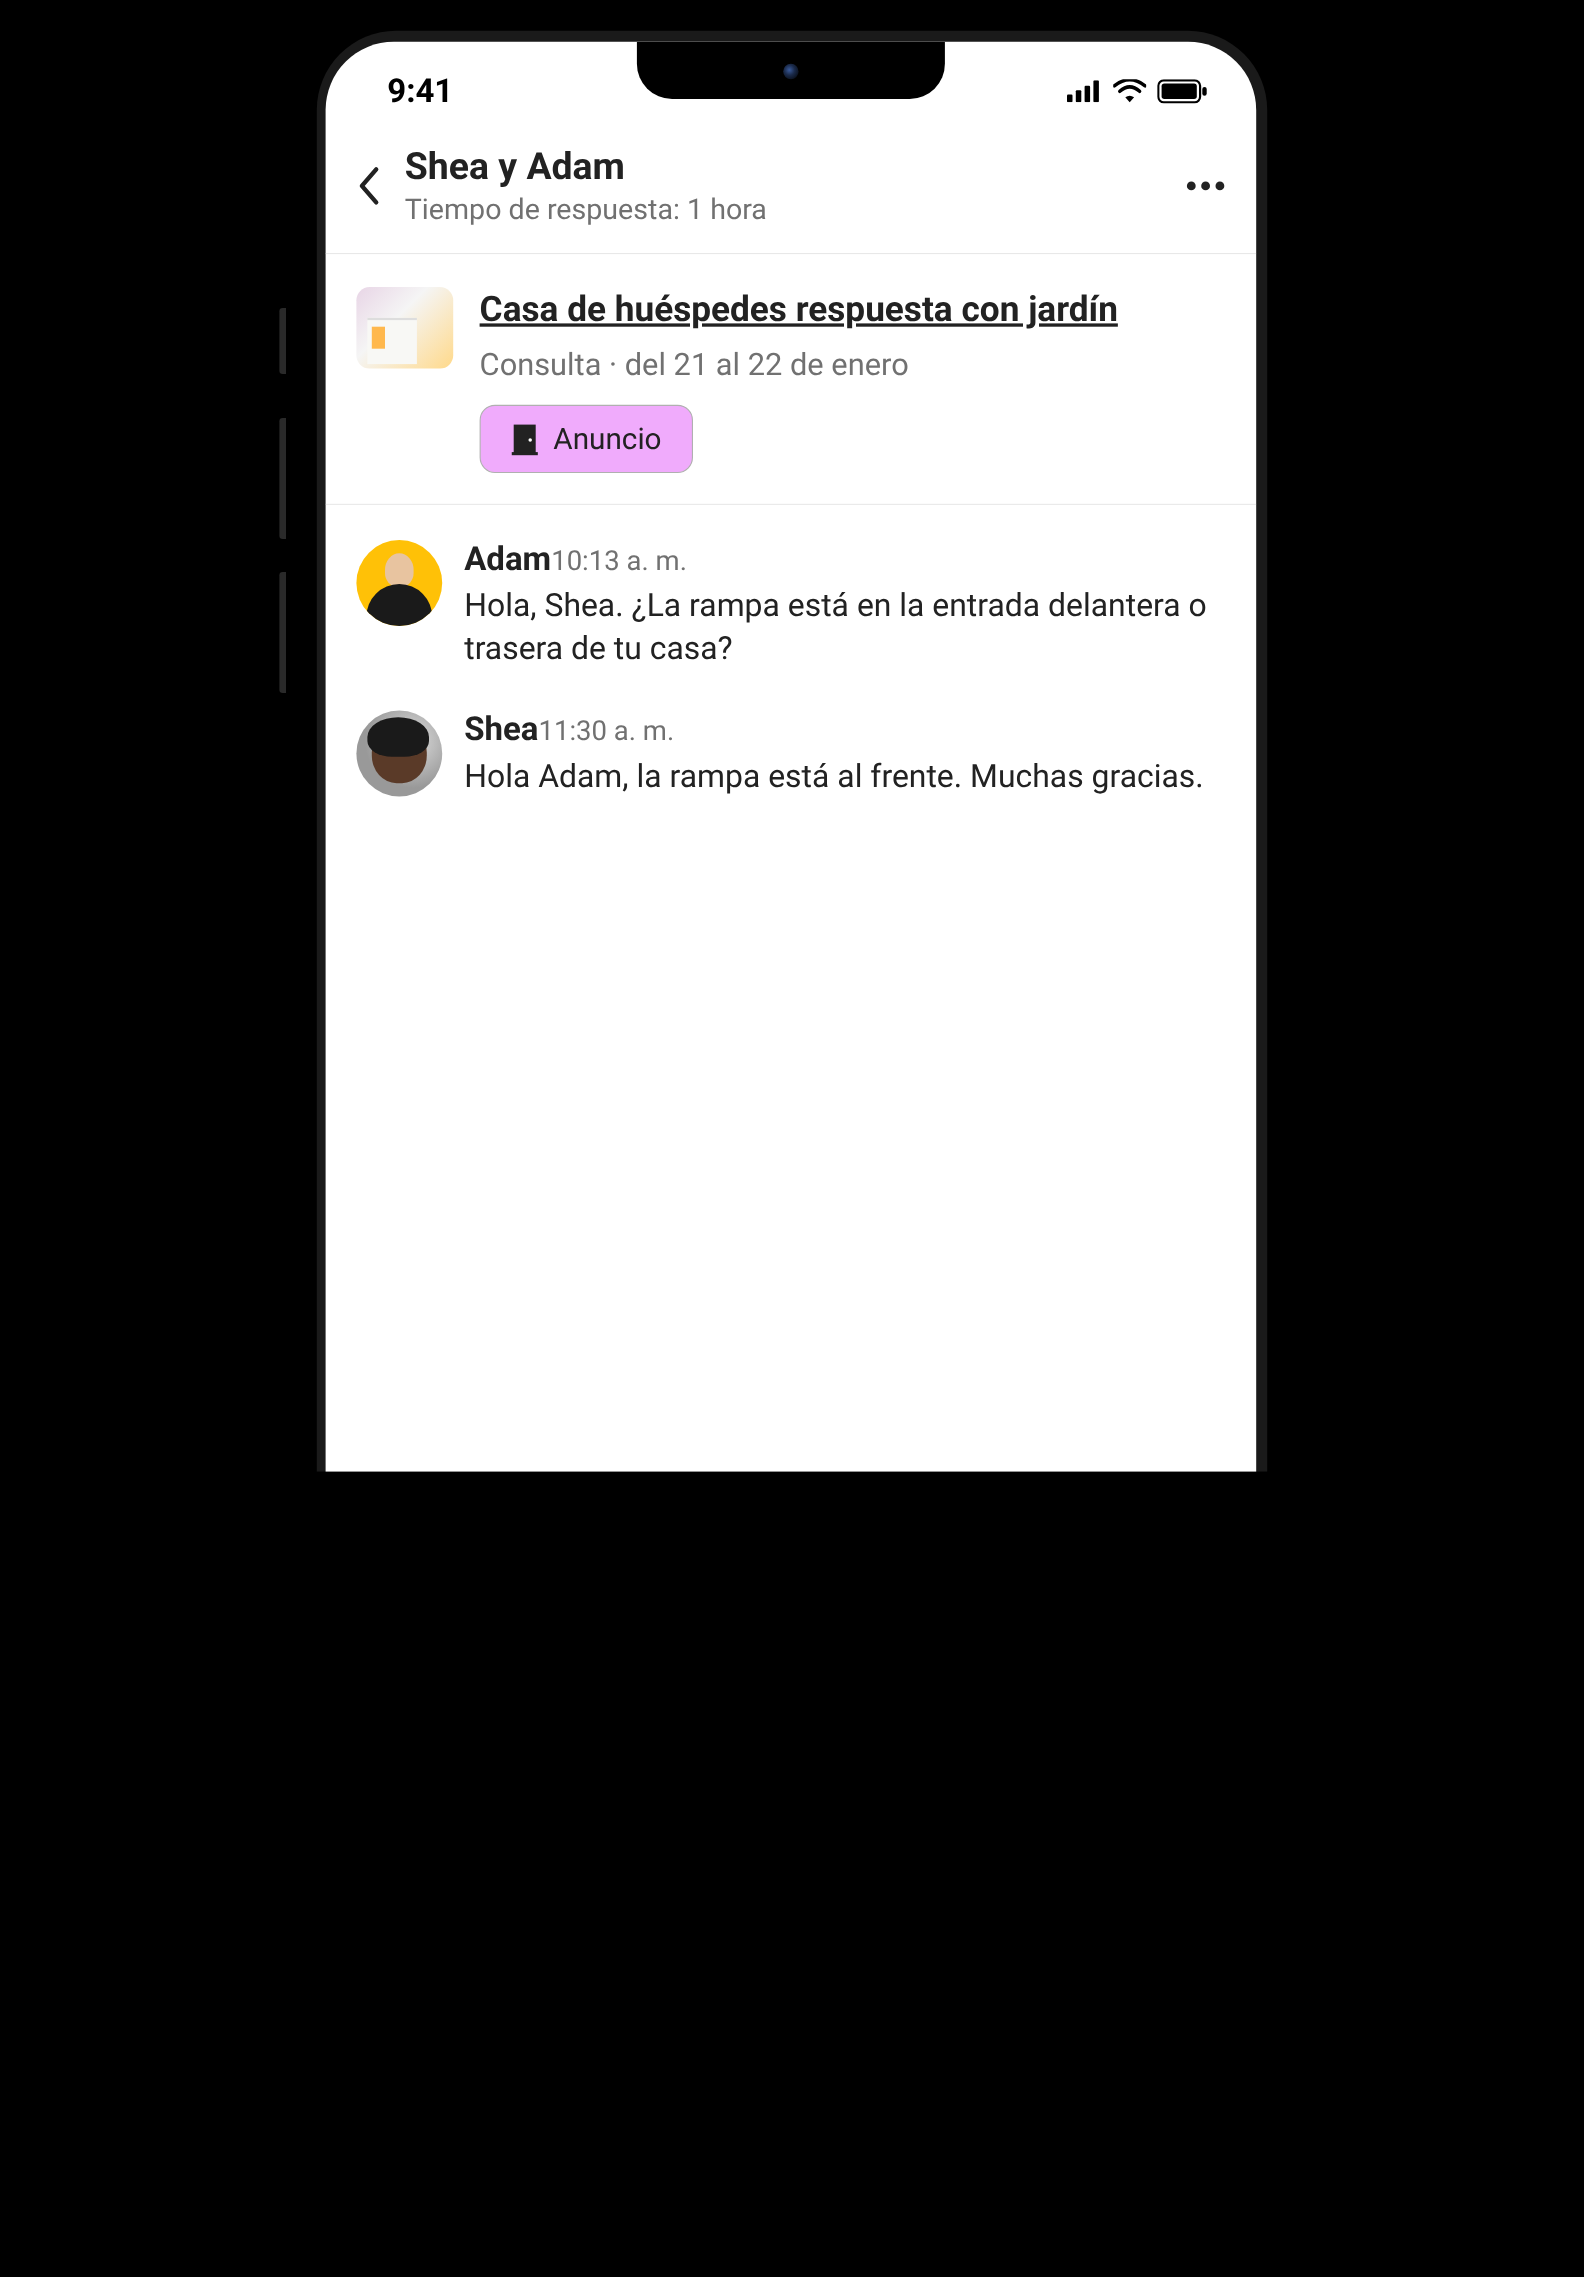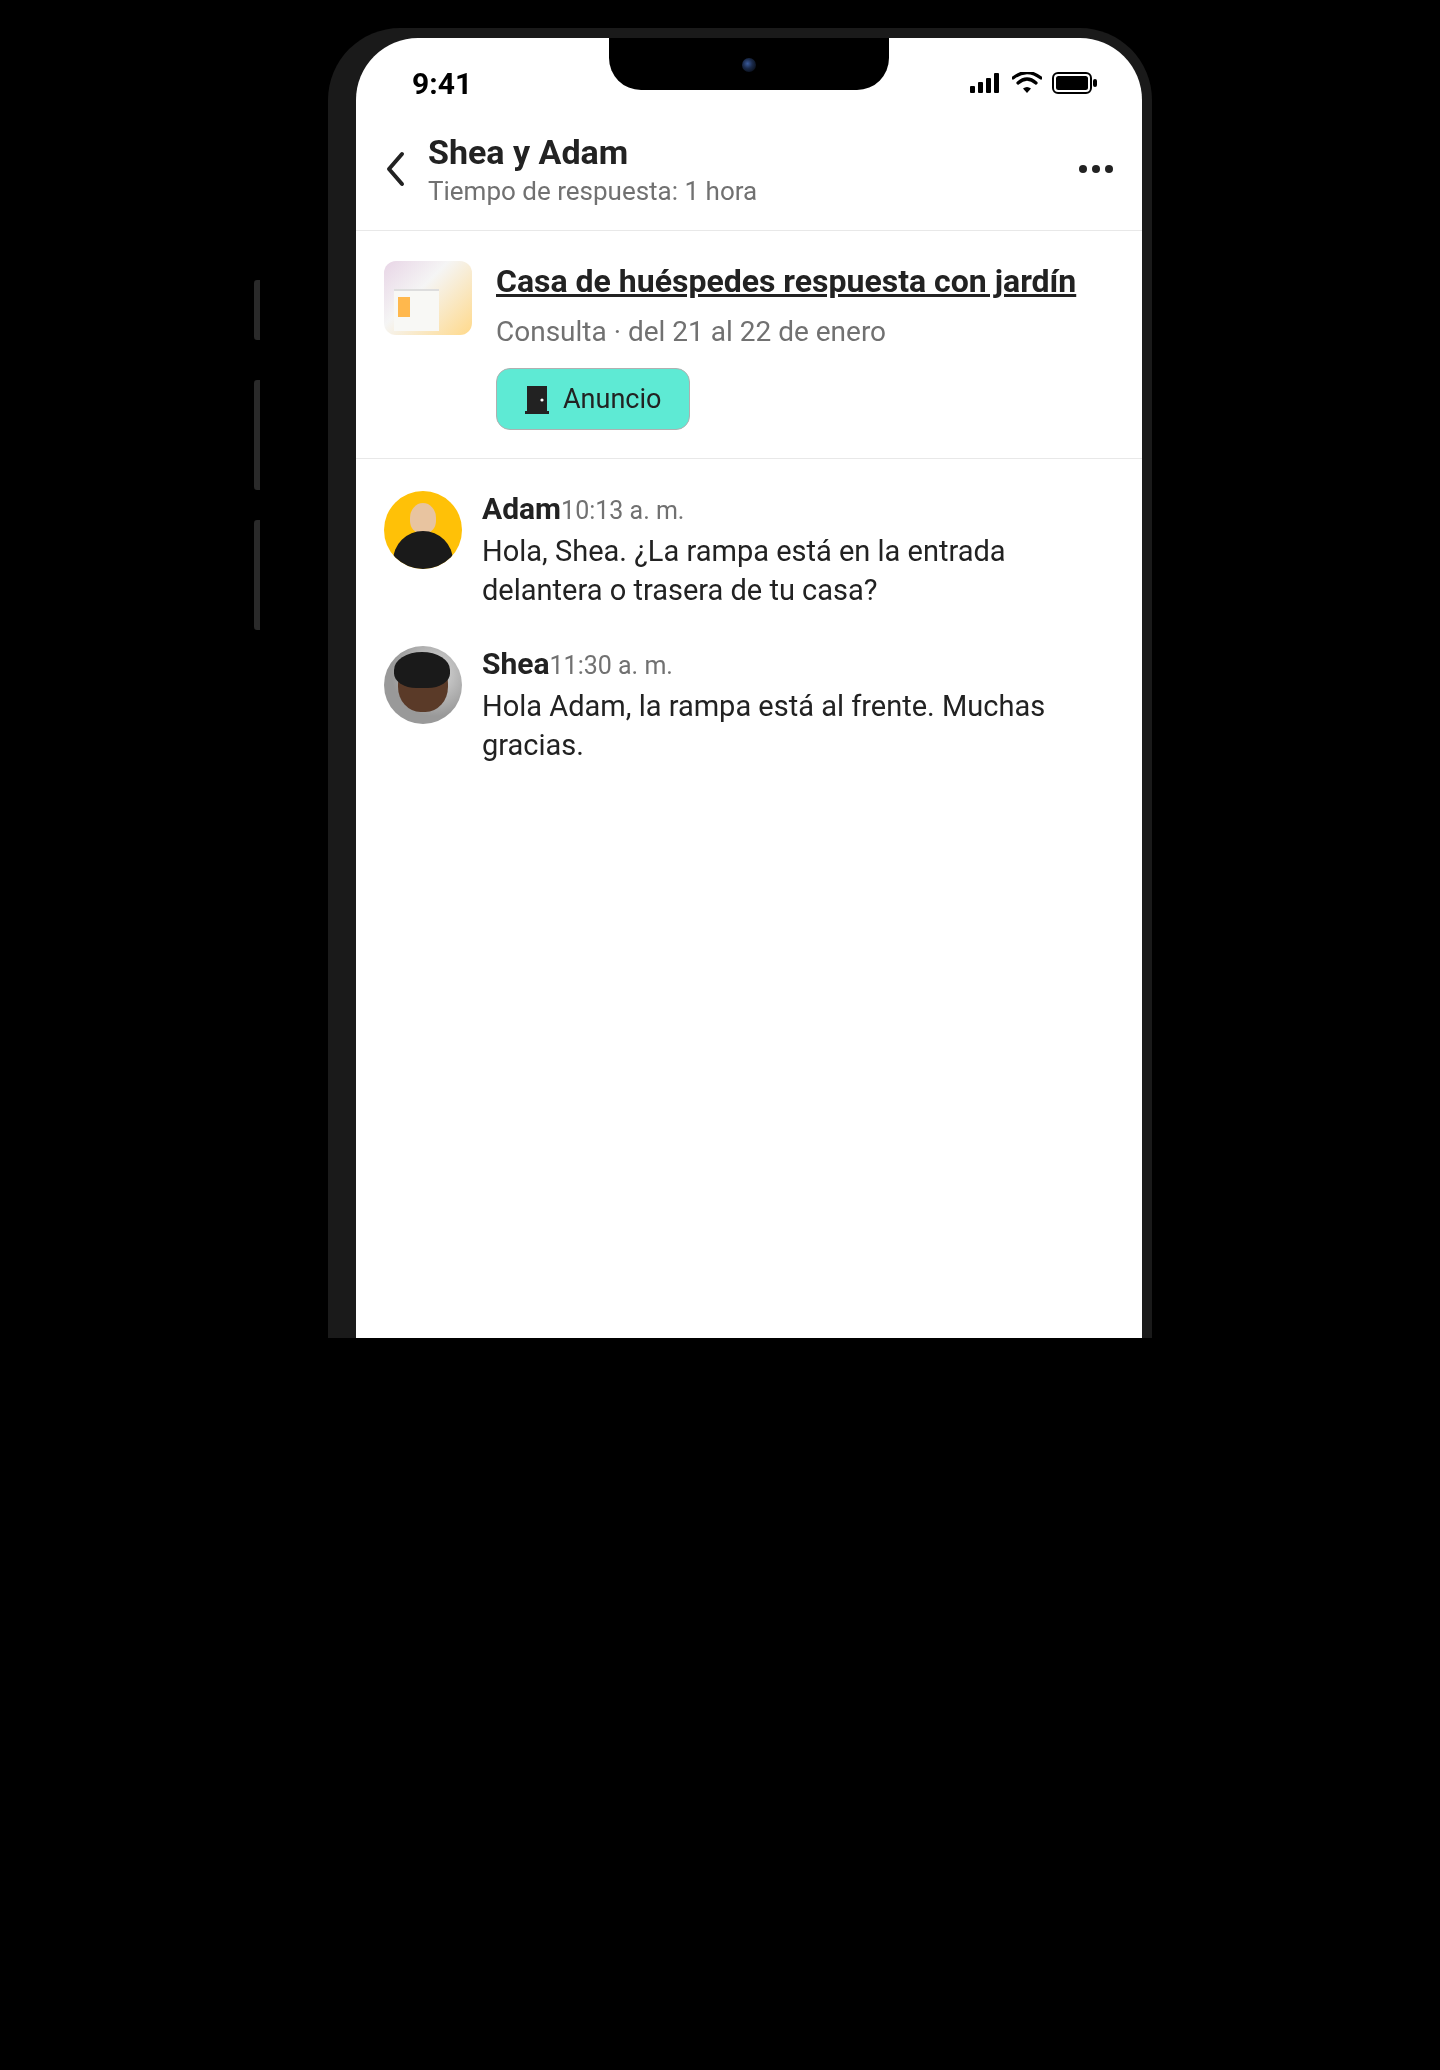--- a/index.html
+++ b/index.html
@@ -17,23 +17,22 @@
     .phone-frame {
       width: 920px;
       background: #000;
       border-radius: 90px 90px 0 0;
       padding: 28px 28px 0 28px;
       position: relative;
     }
     .phone-inner {
       background: #1a1a1a;
       border-radius: 72px 72px 0 0;
-      padding: 10px 10px 0 28px;
-      position: relative;
-      margin-left: 40px;
+      padding: 10px 10px 0 8px;
+      position: relative;
     }
     .screen {
       background: #fff;
       border-radius: 62px 62px 0 0;
       overflow: hidden;
       min-height: 1300px;
       position: relative;
     }
     .notch {
       position: absolute;
@@ -165,21 +164,21 @@
     }
     .listing-button {
       display: inline-flex;
       align-items: center;
       gap: 14px;
       border: 1.5px solid #b0b0b0;
       border-radius: 14px;
       padding: 14px 28px;
       margin-top: 20px;
       cursor: pointer;
-      background: #5eead4;
+      background: #f0abfc;
     }
     .listing-button-label {
       font-size: 27px;
       color: #222;
     }
     .messages {
       padding: 32px 28px;
     }
     .message {
       display: flex;

